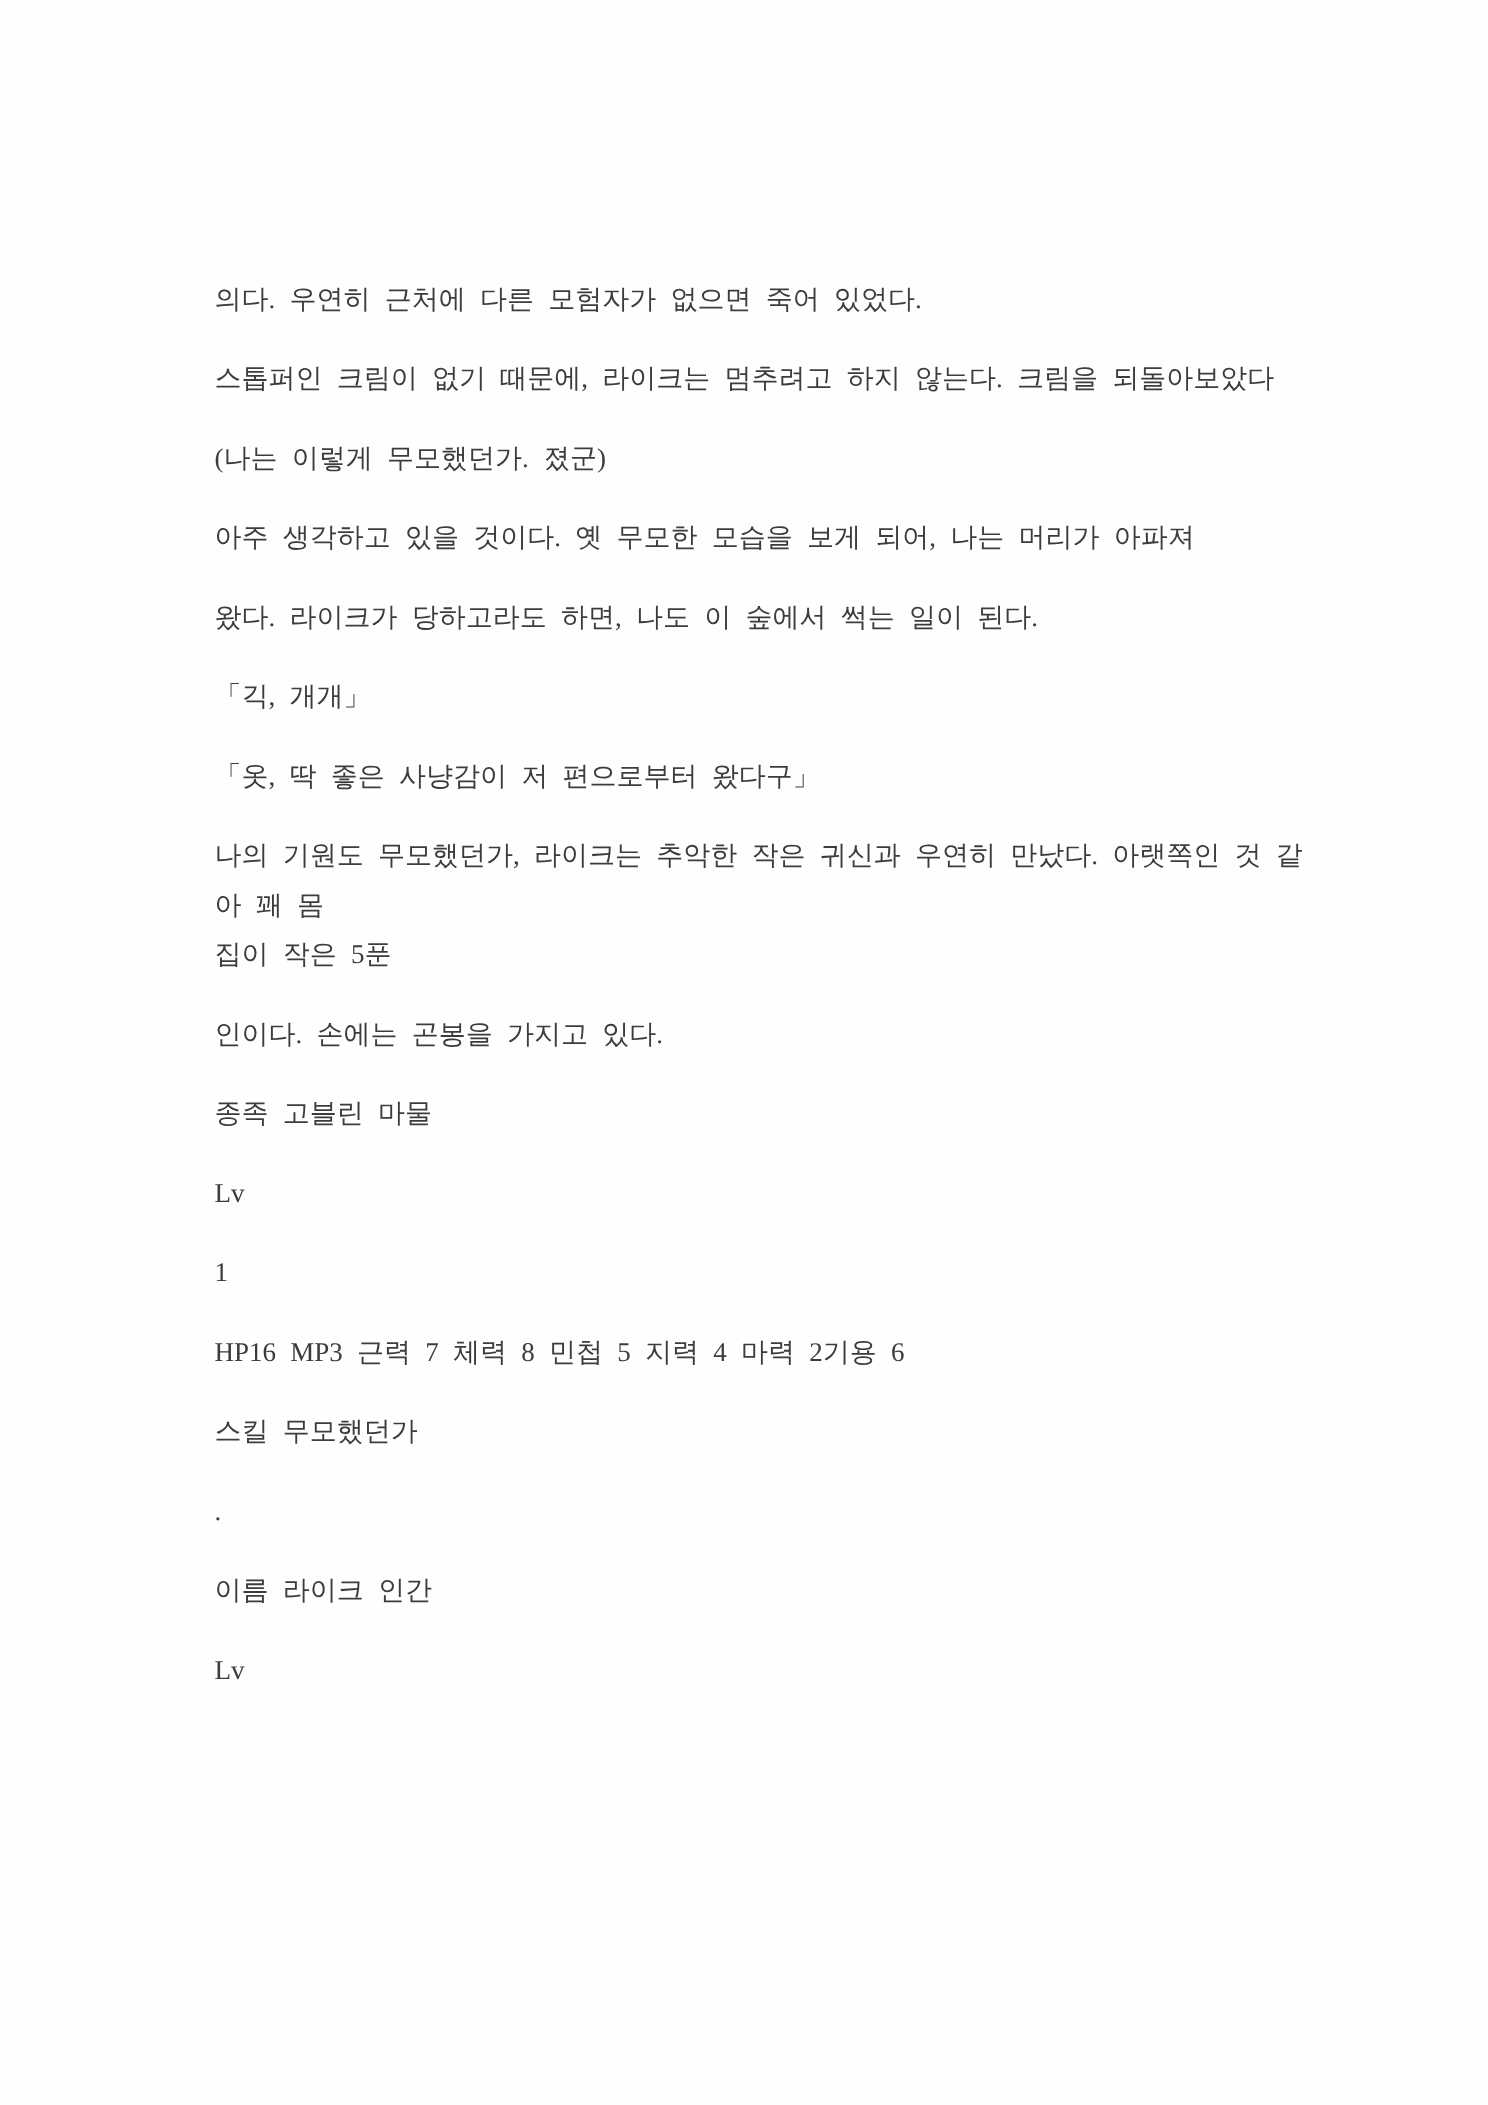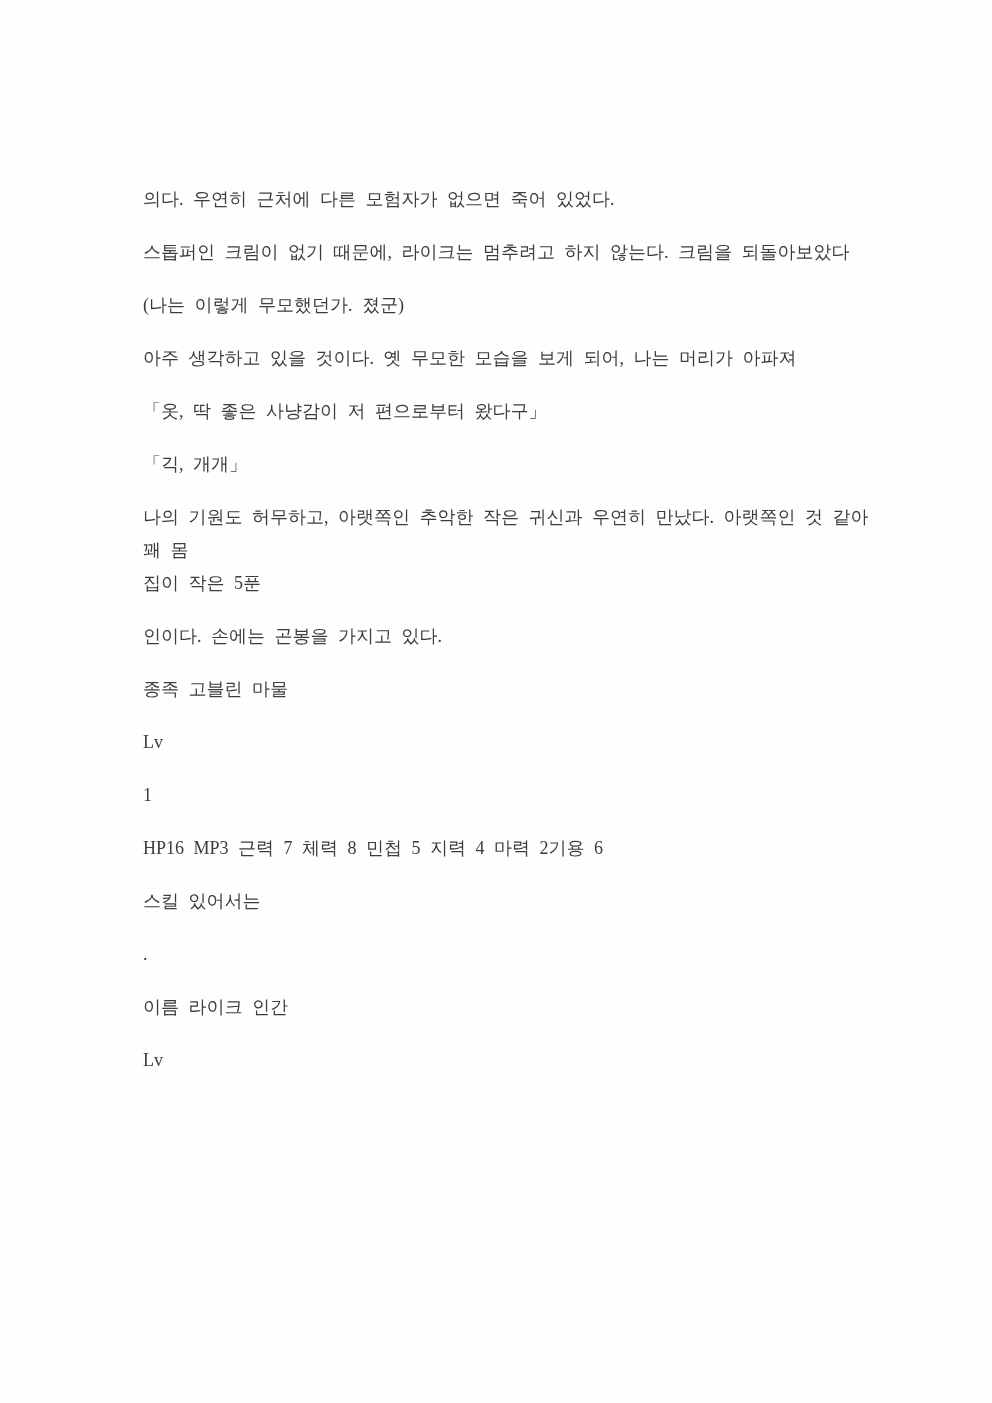--- a/index.html
+++ b/index.html
@@ -33,27 +33,28 @@
 </style>
 </head>
 <body>
 
 <div class="page">
   <div class="content">
     <p>의다. 우연히 근처에 다른 모험자가 없으면 죽어 있었다.</p>
     <p>스톱퍼인 크림이 없기 때문에, 라이크는 멈추려고 하지 않는다. 크림을 되돌아보았다</p>
     <p>(나는 이렇게 무모했던가. 졌군)</p>
     <p>아주 생각하고 있을 것이다. 옛 무모한 모습을 보게 되어, 나는 머리가 아파져</p>
+    <p>왔다. 라이크가 당하고라도 하면, 나도 이 숲에서 썩는 일이 된다.</p>
+    <p>「긱, 개개」</p>
     <p>「옷, 딱 좋은 사냥감이 저 편으로부터 왔다구」</p>
-    <p>「긱, 개개」</p>
-    <p>나의 기원도 허무하고, 아랫쪽인 추악한 작은 귀신과 우연히 만났다. 아랫쪽인 것 같아 꽤 몸
+    <p>나의 기원도 무모했던가, 라이크는 추악한 작은 귀신과 우연히 만났다. 아랫쪽인 것 같아 꽤 몸
 집이 작은 5푼</p>
     <p>인이다. 손에는 곤봉을 가지고 있다.</p>
     <p>종족 고블린 마물</p>
     <p>Lv</p>
     <p>1</p>
     <p>HP16 MP3 근력 7 체력 8 민첩 5 지력 4 마력 2기용 6</p>
-    <p>스킬 있어서는</p>
+    <p>스킬 무모했던가</p>
     <p>.</p>
     <p>이름 라이크 인간</p>
     <p>Lv</p>
   </div>
 </div>
 
 </body></html>

